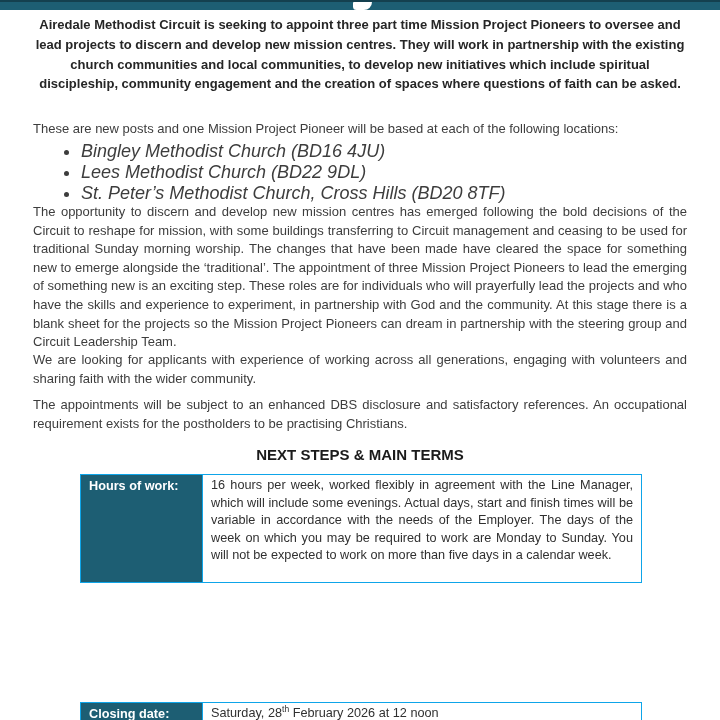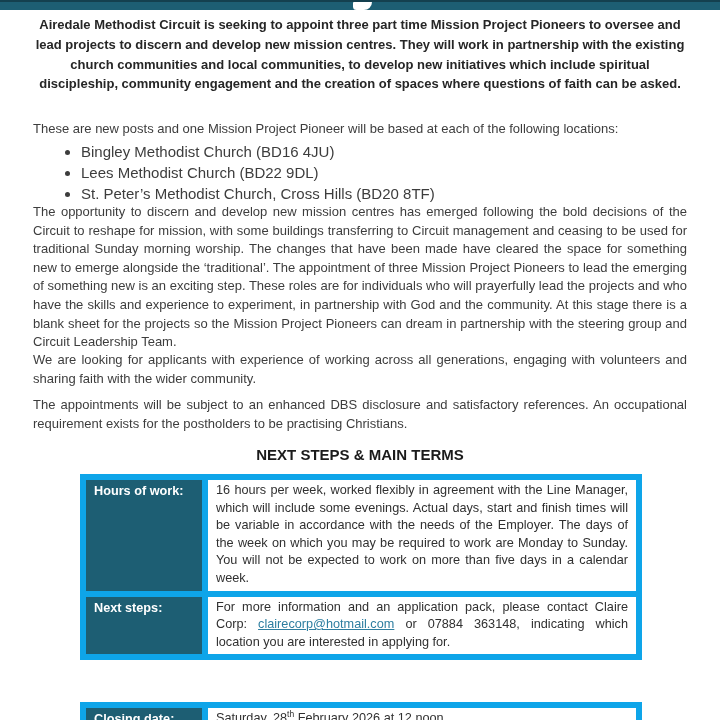--- a/index.html
+++ b/index.html
@@ -43,22 +43,23 @@
   .just { text-align: justify; }
   .p-locations-intro { top: 120px; }
   .locations-list {
     top: 141px;
     margin: 0;
     padding-left: 48px;
     list-style: disc outside;
   }
   .locations-list li {
     line-height: 21.2px;
-    font-size: 15px;
+    font-size: 18px;
     color: #3d3d3d;
+    font-style: italic;
   }
   .p-opportunity { top: 203px; }
   .p-looking { top: 351px; }
   .p-appointments { top: 396px; }
   .section-heading {
     top: 446px;
     margin: 0;
     text-align: center;
     font-size: 15px;
     font-weight: bold;
@@ -67,21 +68,21 @@
   .tbl-wrap { position: absolute; left: 80px; width: 563px; }
   .tbl-main { top: 474px; }
   .tbl-closing { top: 702px; }
   table {
     border-collapse: collapse;
     table-layout: fixed;
     width: 562px;
     font-size: 12.7px;
   }
   td {
-    border: 6px solid #0ea5e9;
+    border: 1px solid #0ea5e9;
     vertical-align: top;
     box-sizing: border-box;
   }
   td.label {
     width: 122px;
     background: #1d5e73;
     color: #ffffff;
     font-weight: bold;
     padding: 3px 4px 3px 8px;
     line-height: 16px;
@@ -132,24 +133,20 @@
   <table>
     <colgroup>
         <col style="width:122px">
         <col>
       </colgroup>
     <tbody>
         <tr>
       <td class="label h-hours">Hours of work:</td>
       <td class="value">16 hours per week, worked flexibly in agreement with the Line Manager, which will include some evenings. Actual days, start and finish times will be variable in accordance with the needs of the Employer. The days of the week on which you may be required to work are Monday to Sunday. You will not be expected to work on more than five days in a calendar week.</td>
     </tr>
-    <tr>
-      <td class="label h-three">Next steps:</td>
-      <td class="value"><span>For more information and an application pack, please contact Claire Corp: </span><a class="email">clairecorp@hotmail.com</a><span> or 07884 363148, indicating which location you are interested in applying for.</span></td>
-    </tr>
   </tbody>
     </table>
 </div>
 
 <div class="tbl-wrap tbl-closing">
   <table>
     <colgroup>
         <col style="width:122px">
         <col>
       </colgroup>

